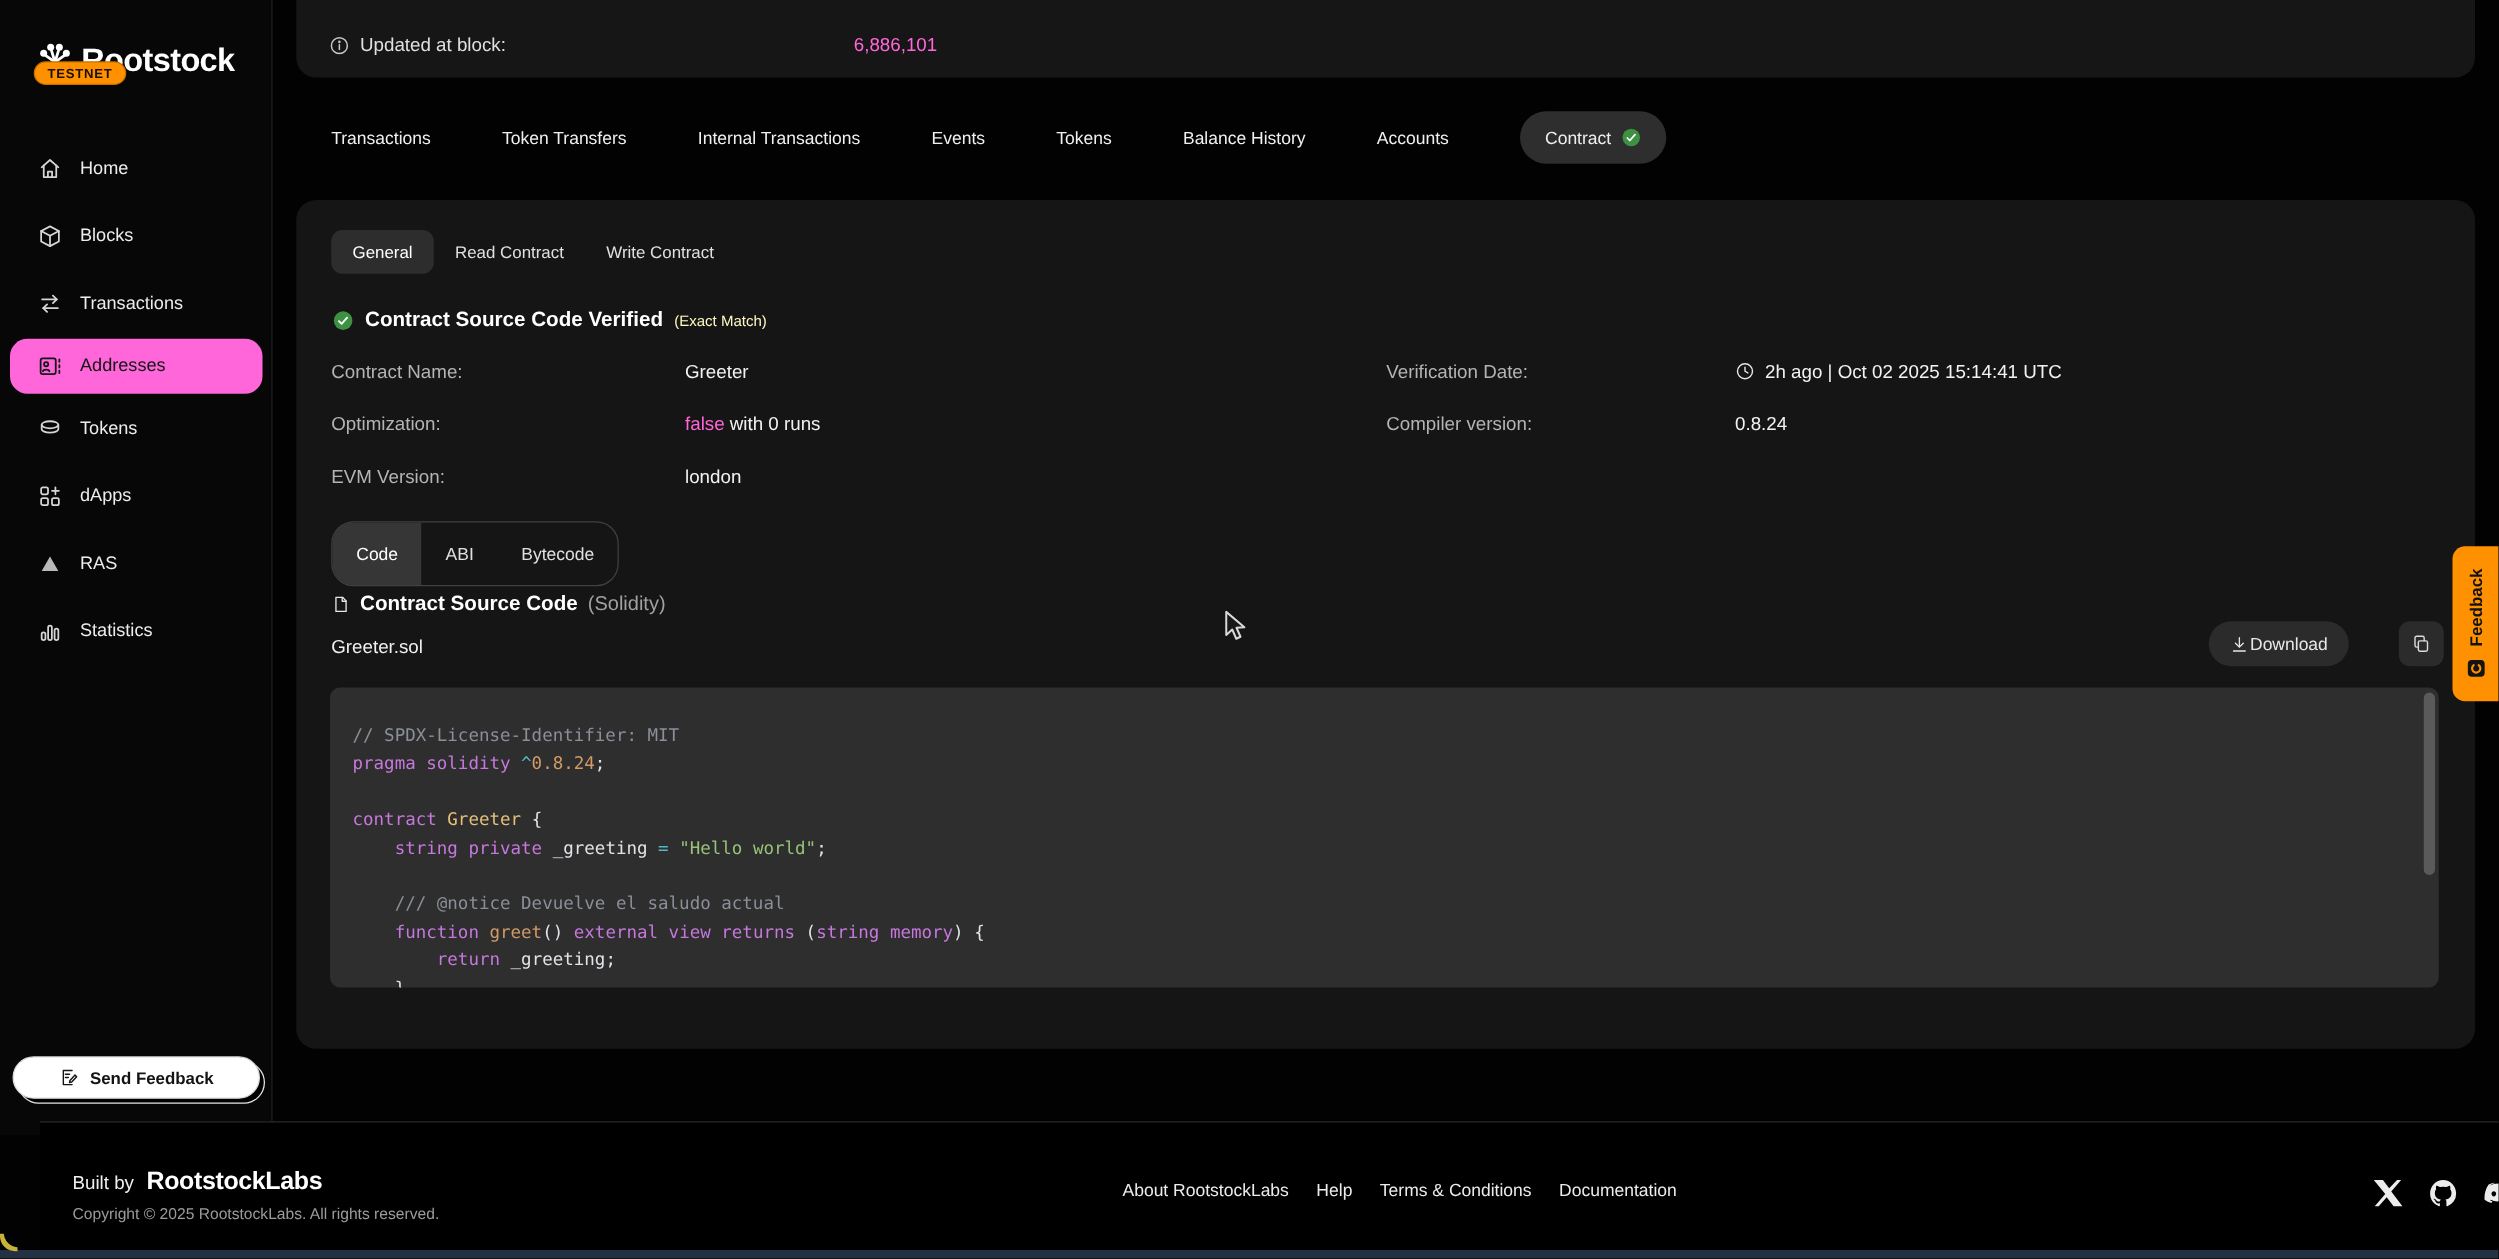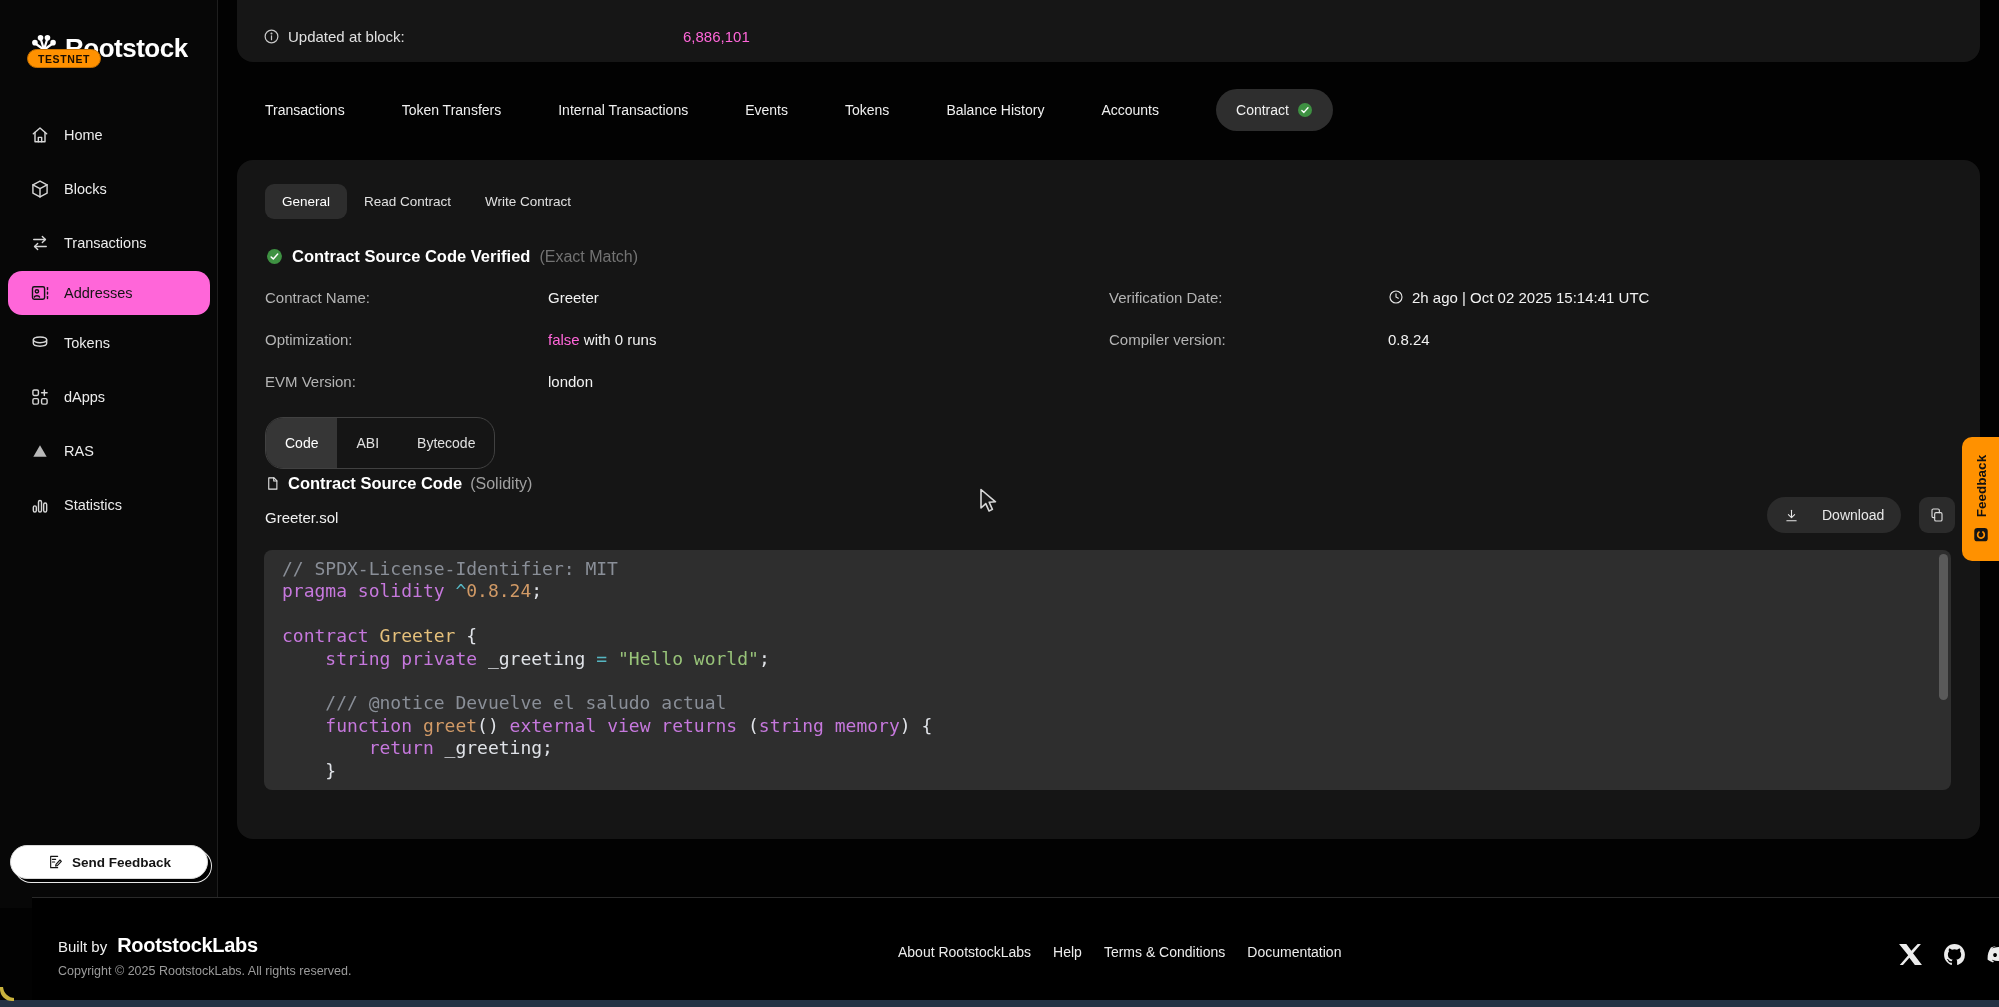--- a/index.html
+++ b/index.html
@@ -35,45 +35,45 @@
   .tab .icon { width:16px; height:16px; display:inline-flex; }
 
   
   .content-card { position:absolute; left:237px; top:160px; width:1743px; height:679px; background:#151515; border-radius:16px; }
   .subtabs { position:absolute; left:28px; top:24px; height:35px; display:flex; align-items:center; }
   .subtab { padding:0 17px; height:35px; display:flex; align-items:center; color:#e0e0e0; font-size:13.5px; cursor:pointer; border-radius:9px; }
   .subtab.active { background:#2d2d2d; color:#fff; }
   .verified-row { position:absolute; left:29px; top:87px; display:flex; align-items:center; gap:9px; }
   .verified-row .icon { width:17px; height:17px; display:inline-flex; }
   .verified-title { color:#fff; font-size:16.5px; font-weight:700; }
-  .verified-note { color:#737373; font-size:16px; }
+  .verified-note { color:#fef9c3; font-size:12px; }
   .details-col { position:absolute; top:116px; }
   .details-col.left { left:28px; }
   .details-col.right { left:872px; }
   .detail-row { height:42px; display:flex; align-items:center; font-size:15px; }
   .detail-label { color:#b4b4b4; display:inline-block; }
   .details-col.left .detail-label { width:283px; }
   .details-col.right .detail-label { width:279px; }
   .detail-value { color:#f2f2f2; display:flex; align-items:center; gap:8px; }
   .detail-value .icon { width:16px; height:16px; display:inline-flex; color:#e6e6e6; }
   .accent-pink { color:#ff66d9; }
   .segmented { position:absolute; left:28px; top:257px; height:52px; display:flex; border:1px solid #414141; border-radius:18px; overflow:hidden; }
   .segment { padding:0 19px; display:flex; align-items:center; color:#e0e0e0; font-size:14px; cursor:pointer; }
   .segment.active { background:#363636; color:#fff; }
   .src-heading { position:absolute; left:28px; top:314px; display:flex; align-items:center; gap:8px; }
   .src-heading .icon { width:15px; height:17px; display:inline-flex; color:#e8e8e8; }
   .src-title { color:#fff; font-size:16.5px; font-weight:700; }
   .src-lang { color:#a0a0a0; font-size:16px; }
   .filename { position:absolute; left:28px; top:349px; color:#f0f0f0; font-size:15px; }
-  .download-btn { position:absolute; left:1530px; top:337px; height:36px; padding:0 17px; background:#2b2b2b; border:none; border-radius:18px; color:#e8e8e8; font-size:14px; display:flex; align-items:center; gap:23px; cursor:pointer; font-family:inherit; }
+  .download-btn { position:absolute; left:1530px; top:337px; height:36px; padding:0 17px; background:#2b2b2b; border:none; border-radius:18px; color:#e8e8e8; font-size:14px; display:flex; align-items:center; gap:1px; cursor:pointer; font-family:inherit; }
   .download-btn .icon { width:15px; height:15px; display:inline-flex; }
   .copy-btn { position:absolute; left:1682px; top:337px; width:36px; height:36px; background:#2b2b2b; border:none; border-radius:9px; color:#dcdcdc; display:flex; align-items:center; justify-content:center; cursor:pointer; }
   .copy-btn .icon { width:16px; height:16px; display:inline-flex; }
   .code-block { position:absolute; left:27px; top:390px; width:1687px; height:240px; background:#2e2e2e; border-radius:8px; overflow:hidden; }
-  .code-pre { font-family:"DejaVu Sans Mono", monospace; font-size:18px; line-height:22.4px; padding:8px 18px; white-space:pre; }
+  .code-pre { font-family:"DejaVu Sans Mono", monospace; font-size:14px; line-height:22.4px; padding:28px 18px; white-space:pre; }
   .code-line { min-height:22.4px; }
   .tok-com { color:#8a8f98; } .tok-kw { color:#c678dd; } .tok-num { color:#d19a66; }
   .tok-op { color:#56b6c2; } .tok-str { color:#98c379; } .tok-fn { color:#d19a66; }
   .tok-type { color:#e5c07b; } .tok-pl { color:#e0e3e8; }
   .code-scroll-thumb { position:absolute; right:3px; top:4px; width:9px; height:146px; background:#5a5a5a; border-radius:5px; cursor:pointer; }
 
   
   .feedback-tab { position:absolute; right:0; top:437px; width:37px; height:124px; background:#ff9100; border-radius:10px 0 0 10px; cursor:pointer; }
   .feedback-inner { position:absolute; top:50%; left:50%; transform:translate(-50%,-50%) rotate(-90deg); display:flex; align-items:center; gap:9px; white-space:nowrap; }
   .feedback-inner .icon { width:17px; height:17px; display:inline-flex; }

